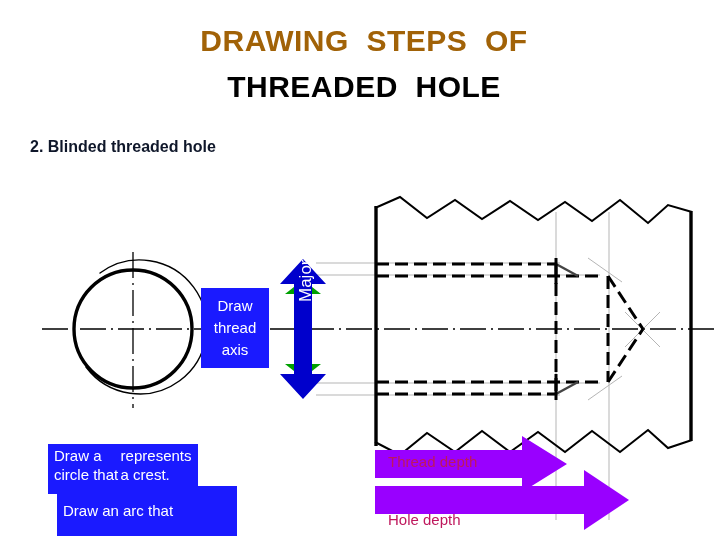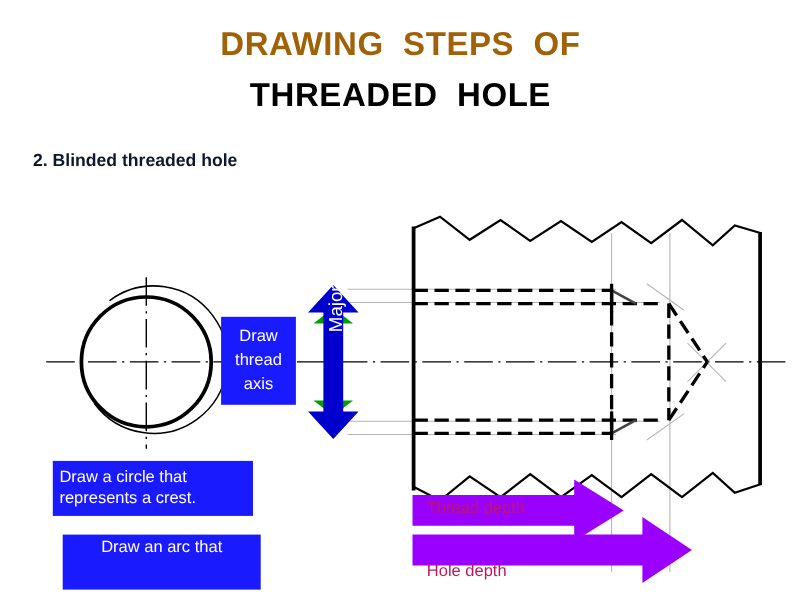--- a/index.html
+++ b/index.html
@@ -78,33 +78,34 @@
     height: 80px;
     text-align: center;
     display: flex;
     align-items: center;
     justify-content: center;
     font-size: 15px;
     line-height: 1.45;
   }
   #callout-crest {
     left: 48px;
-    top: 419px;
-    width: 182px;
+    top: 444px;
+    width: 150px;
     height: 50px;
     display: flex;
-    flex-direction: column;
+    flex-direction: row;
     justify-content: center;
   }
   #callout-root {
     left: 57px;
     top: 486px;
     width: 180px;
     height: 50px;
     display: flex;
+    flex-direction: column;
     justify-content: center;
   }
 
   
   #major-dia-label {
     position: absolute;
     left: 295px;
     top: 280px;
     width: 120px;
     height: 22px;

